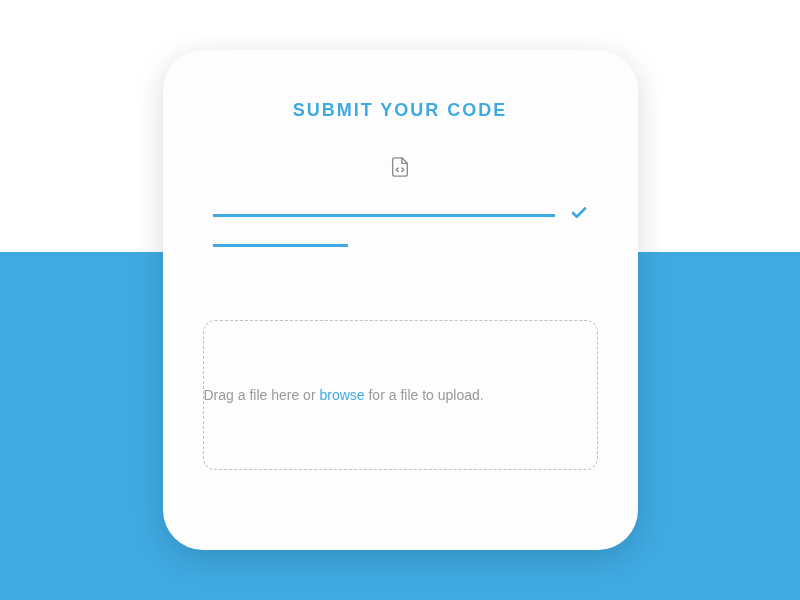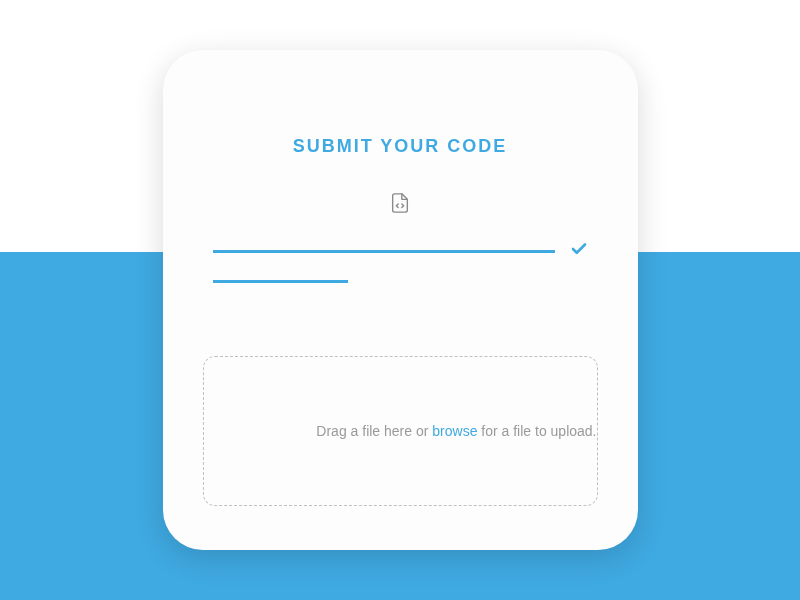--- a/index.html
+++ b/index.html
@@ -28,21 +28,20 @@
       flex-direction: column;
       align-items: center;
     }
     .title {
       color: #3fa9e1;
       font-size: 18px;
       font-weight: 700;
       letter-spacing: 2px;
       text-transform: uppercase;
       margin-bottom: 35px;
-      margin-top: 36px;
     }
     .icon-wrap {
       margin-bottom: 22px;
     }
     .progress-section {
       width: 100%;
       padding: 0 10px;
       margin-bottom: 55px;
     }
     .progress-row {
@@ -65,21 +64,21 @@
       color: #3fa9e1;
       flex-shrink: 0;
     }
     .dropzone {
       width: 100%;
       height: 150px;
       border: 1.5px dashed #c0c0c0;
       border-radius: 12px;
       display: flex;
       align-items: center;
-      justify-content: flex-end;
+      justify-content: flex-start;
       font-size: 14px;
       color: #9a9a9a;
     }
     .dropzone .browse {
       color: #3fa9e1;
       cursor: pointer;
     }
   </style>
 </head>
 <body>

